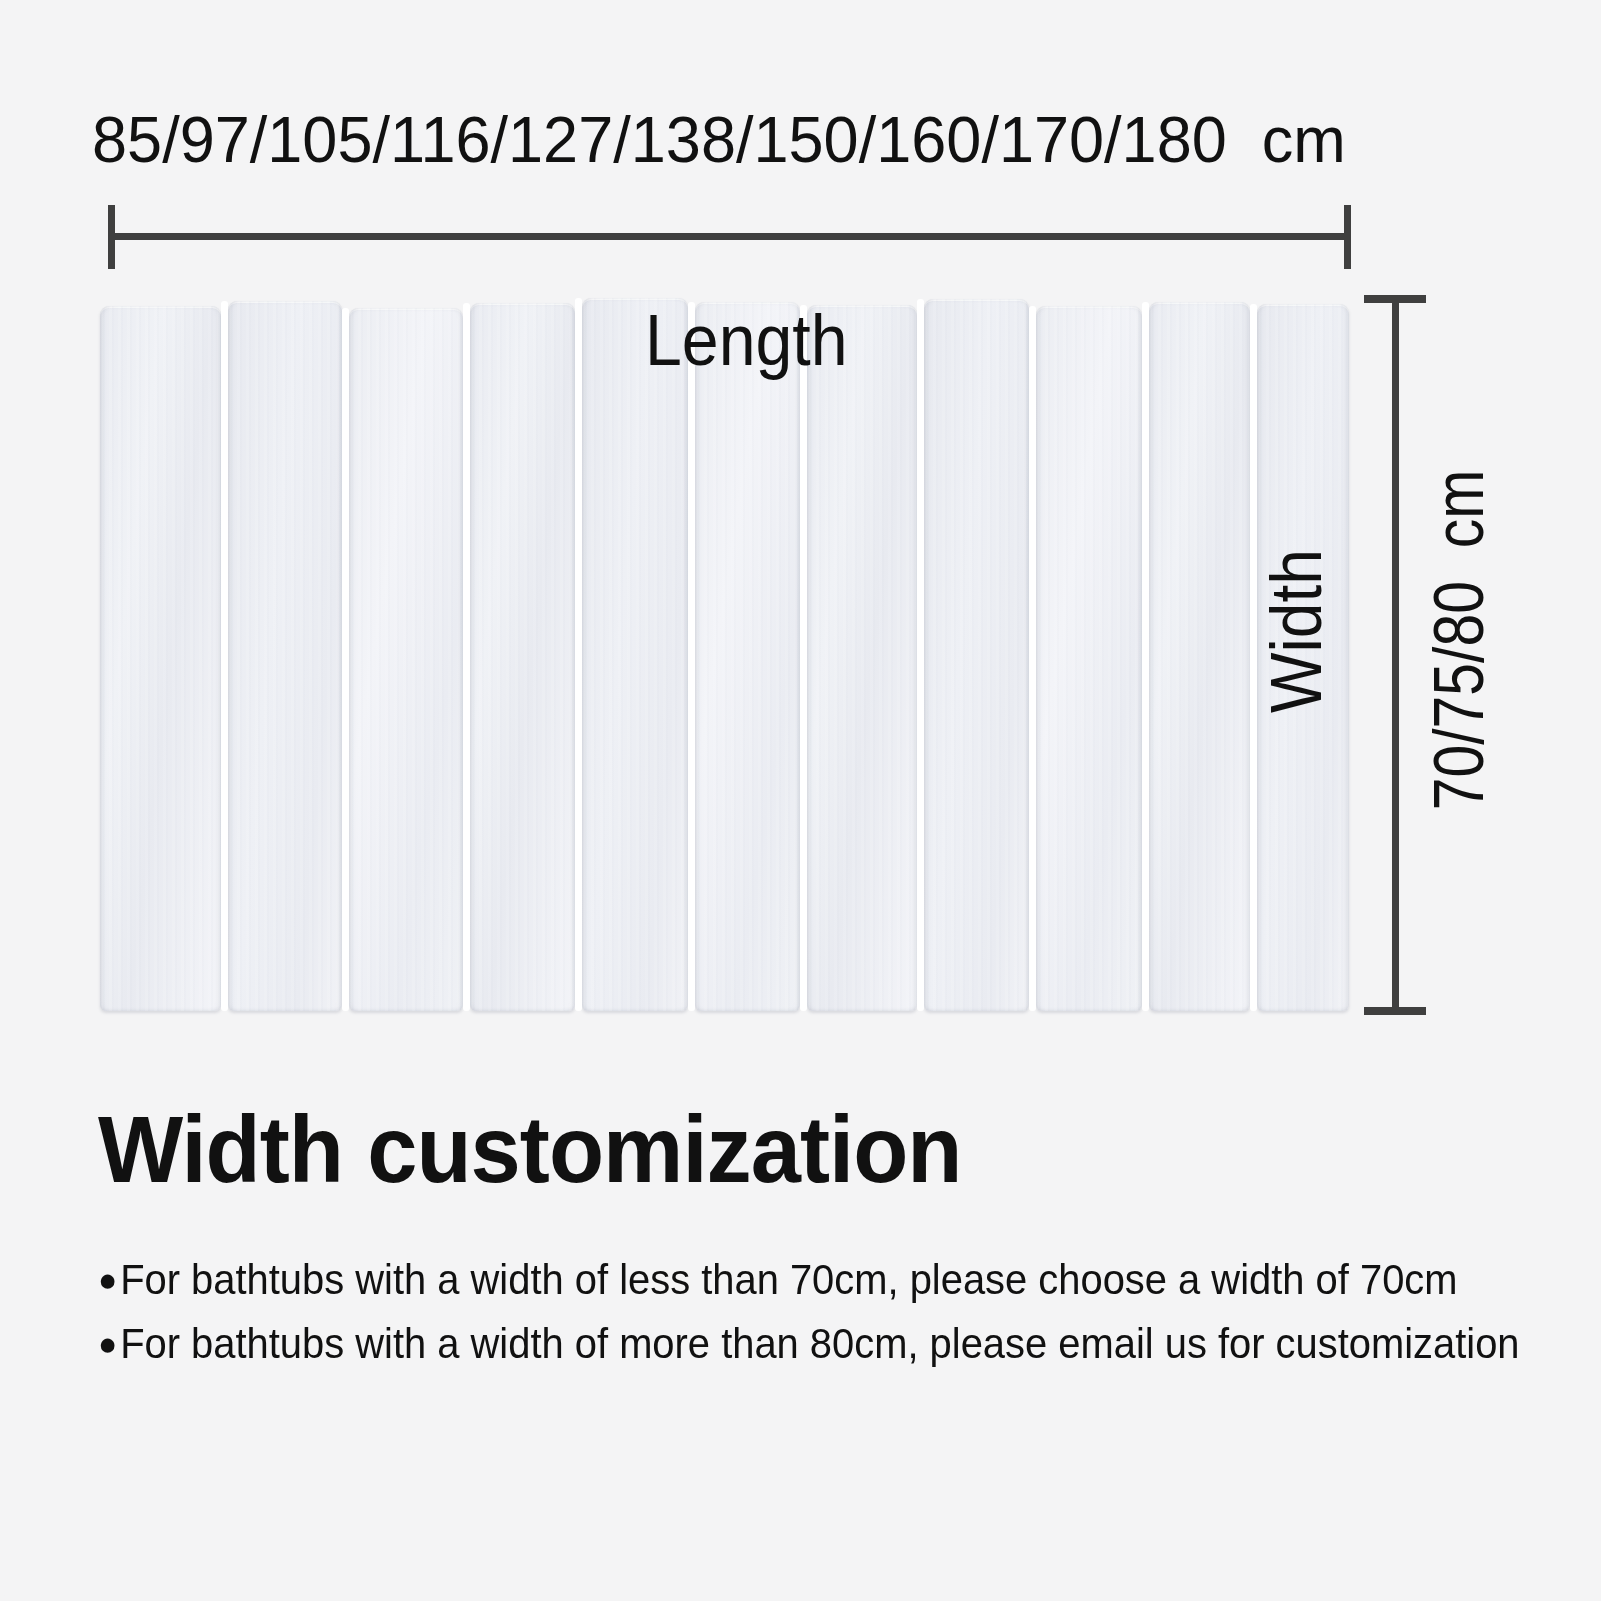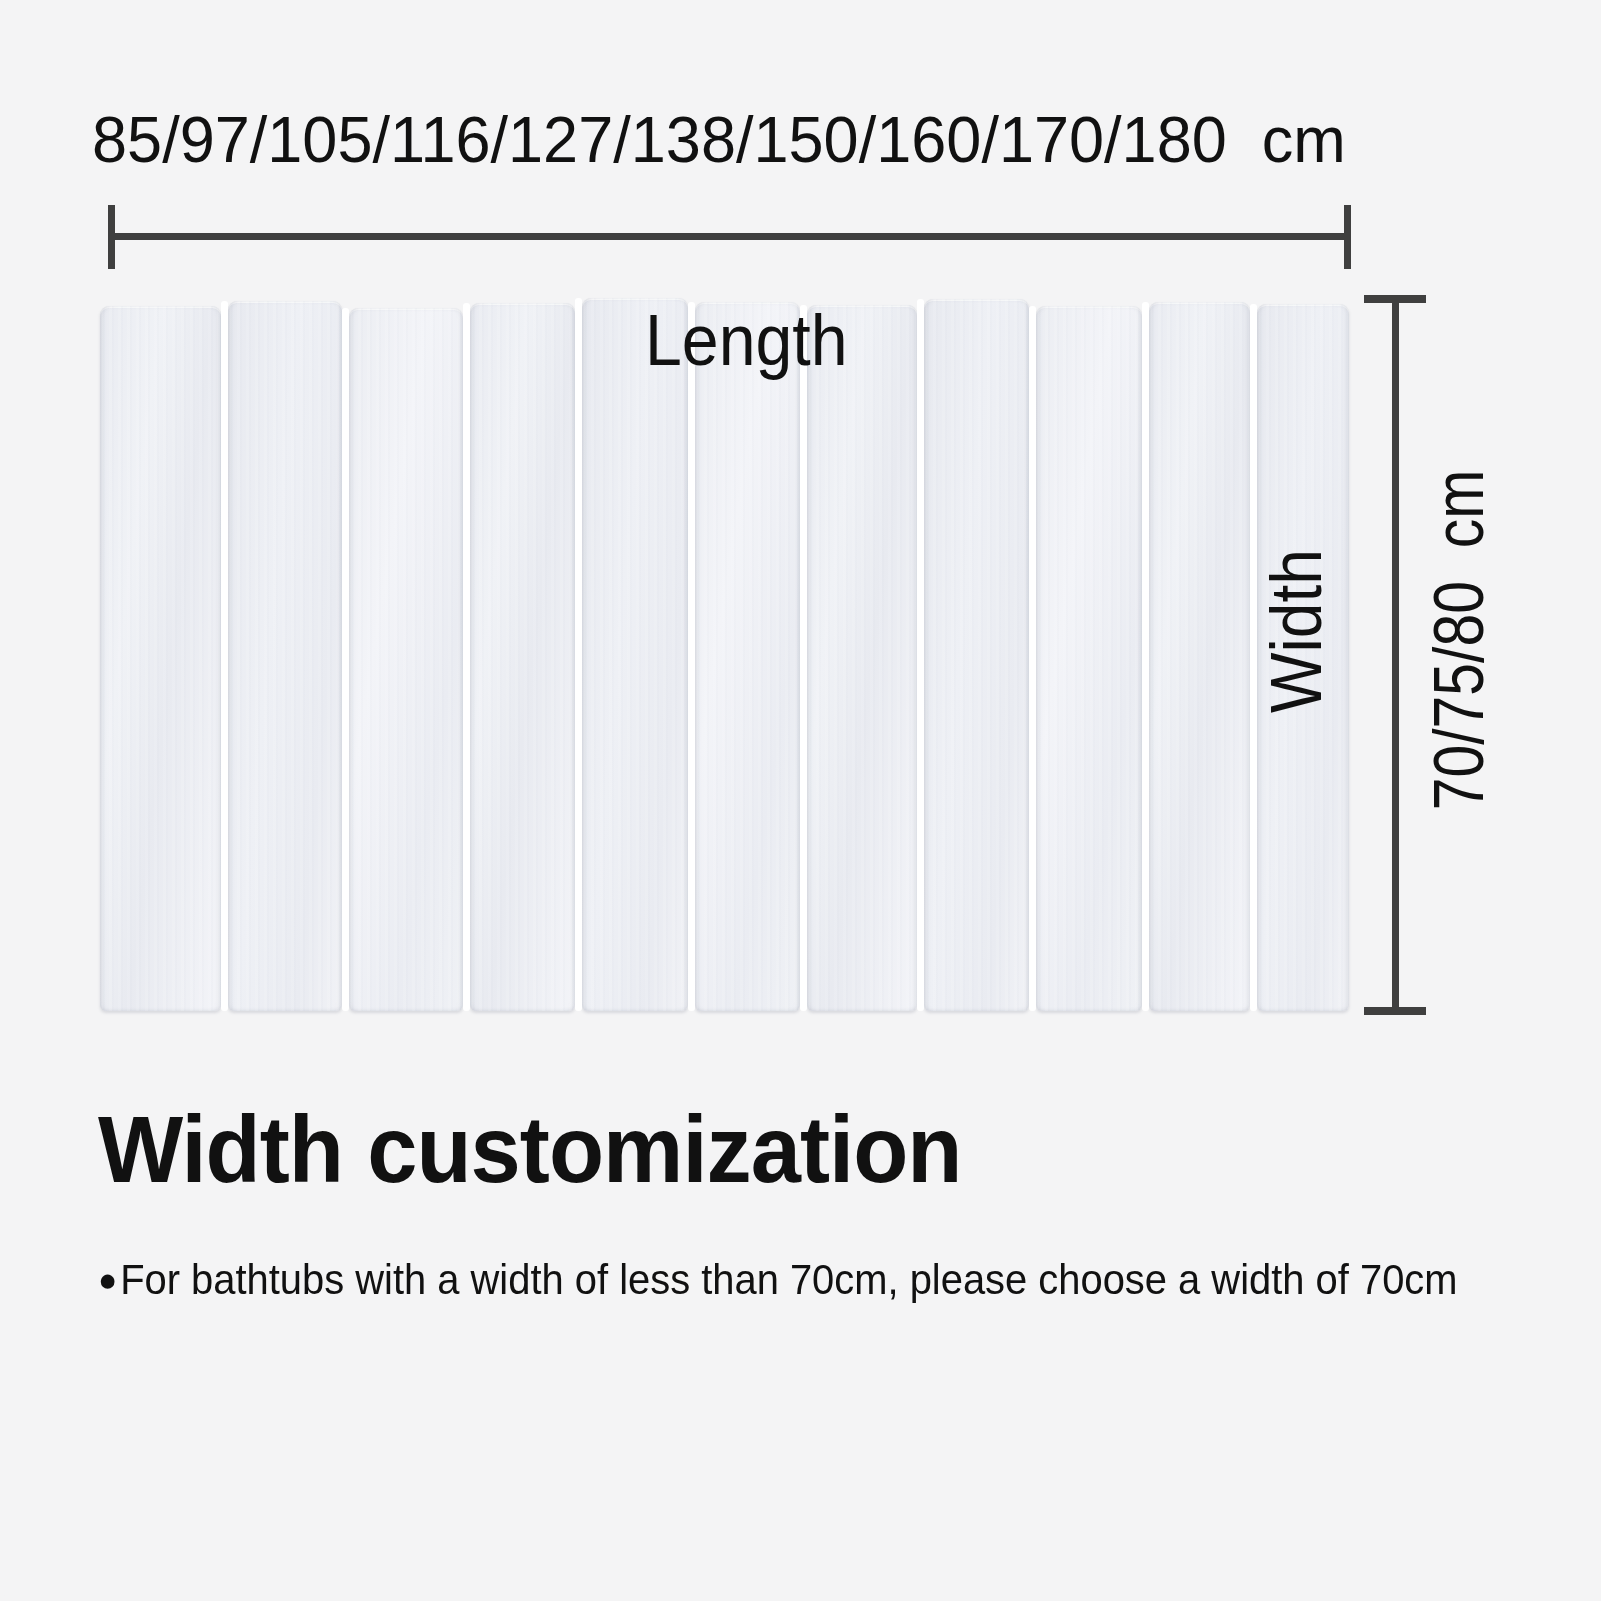--- a/index.html
+++ b/index.html
@@ -234,15 +234,18 @@
   <div class="v-dim"></div>
 
   <div class="width-sizes">70/75/80  cm</div>
 
   <h1 class="heading">Width customization</h1>
 
   <div class="bullets">
     <div class="bullet-row">
       <span class="squeeze-b"><span class="dot">●</span><span>For bathtubs with a width of less than 70cm, please choose a width of 70cm</span></span>
     </div>
+    <div class="bullet-row">
+      <span class="squeeze-b"><span class="dot">●</span><span>For bathtubs with a width of more than 80cm, please email us for customization</span></span>
+    </div>
   </div>
 
 </div>
 
 </body></html>

